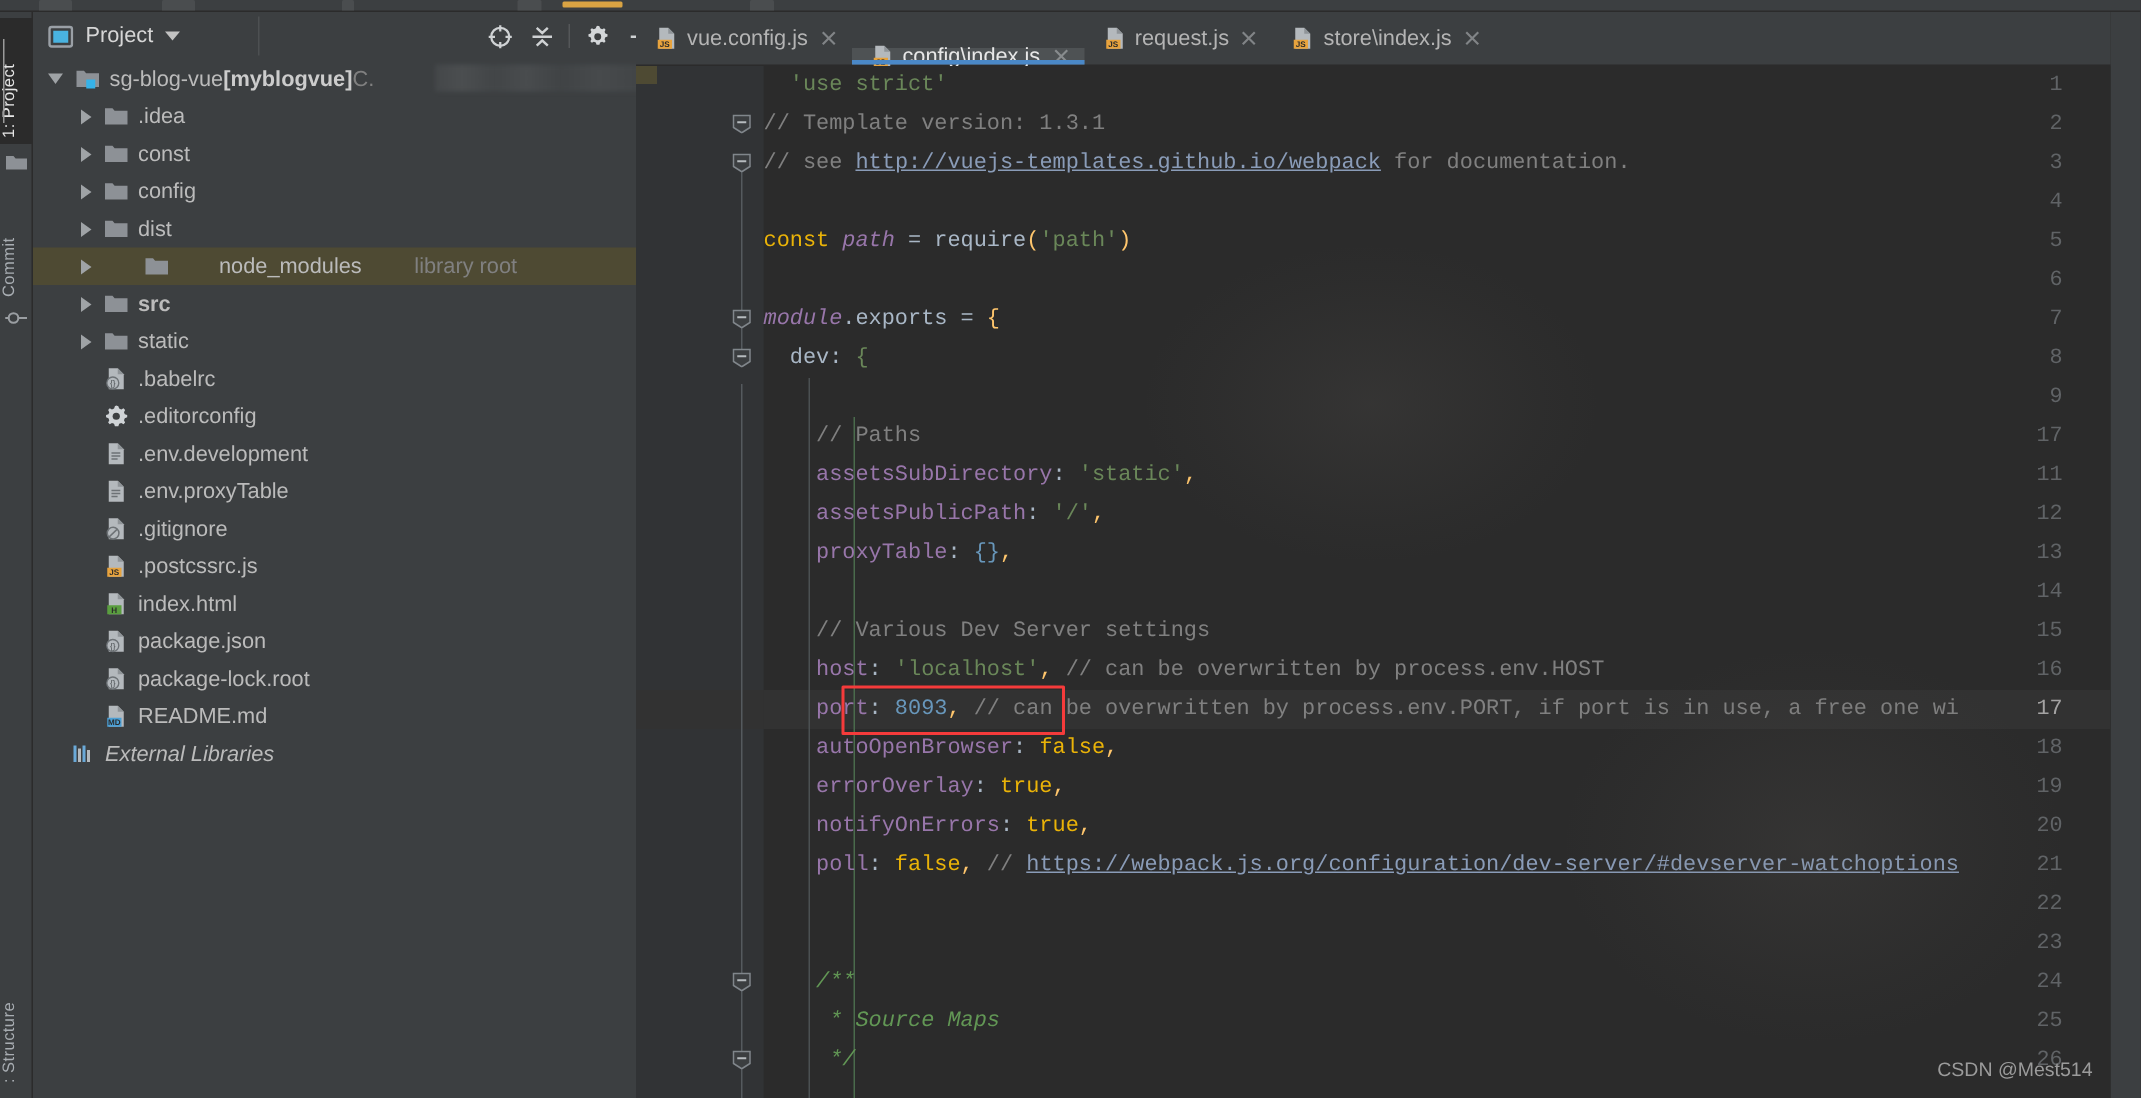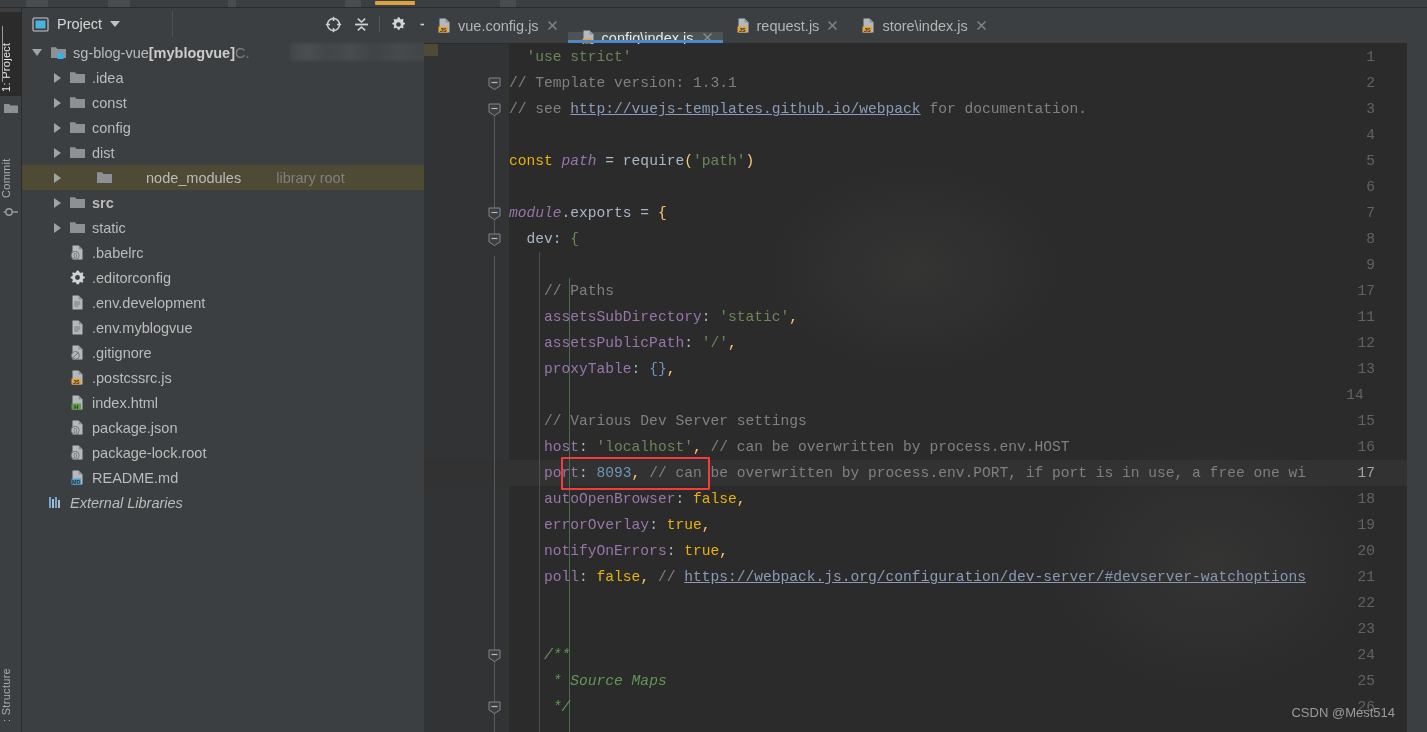--- a/index.html
+++ b/index.html
@@ -380,21 +380,21 @@
           <span class="arrow blank" style="margin-right: 8px;"></span>
           <span class="ticon"><svg width="17" height="17" viewBox="0 0 17 17">
               <path d="M3.5 1.5h6l4 4v10h-10z" fill="#b4b9bd"></path>
               <path d="M9.5 1.5l4 4h-4z" fill="#8f9498"></path>
               <g stroke="#6d7276" stroke-width="0.9">
                 <line x1="5.3" y1="8" x2="11.2" y2="8"></line>
                 <line x1="5.3" y1="10" x2="11.2" y2="10"></line>
                 <line x1="5.3" y1="12" x2="9.4" y2="12"></line>
               </g>
             </svg></span>
-          <span class="lbl">.env.myblogvue</span>
+          <span class="lbl">.env.proxyTable</span>
         </div>
         <div class="row" style="padding-left: 32px;">
           <span class="arrow blank" style="margin-right: 8px;"></span>
           <span class="ticon"><svg width="17" height="17" viewBox="0 0 17 17">
               <path d="M3.5 1.5h6l4 4v10h-10z" fill="#b4b9bd"></path>
               <path d="M9.5 1.5l4 4h-4z" fill="#8f9498"></path>
               <circle cx="6.4" cy="11.4" r="3.9" fill="#b4b9bd" stroke="#6d7276" stroke-width="1"></circle>
               <line x1="3.8" y1="13.9" x2="9" y2="8.9" stroke="#6d7276" stroke-width="1"></line>
             </svg></span>
           <span class="lbl">.gitignore</span>
@@ -537,21 +537,21 @@
           <div class="lnum" style="top: 78px;">4</div>
           <div class="lnum" style="top: 104px;">5</div>
           <div class="lnum" style="top: 130px;">6</div>
           <div class="lnum" style="top: 156px;">7</div>
           <div class="lnum" style="top: 182px;">8</div>
           <div class="lnum" style="top: 208px;">9</div>
           <div class="lnum" style="top: 234px;">17</div>
           <div class="lnum" style="top: 260px;">11</div>
           <div class="lnum" style="top: 286px;">12</div>
           <div class="lnum" style="top: 312px;">13</div>
-          <div class="lnum" style="top: 338px; text-align: center;">14</div>
+          <div class="lnum" style="top: 338px;">14</div>
           <div class="lnum" style="top: 364px;">15</div>
           <div class="lnum" style="top: 390px;">16</div>
           <div class="lnum cur" style="top: 416px;">17</div>
           <div class="lnum" style="top: 442px;">18</div>
           <div class="lnum" style="top: 468px;">19</div>
           <div class="lnum" style="top: 494px;">20</div>
           <div class="lnum" style="top: 520px;">21</div>
           <div class="lnum" style="top: 546px;">22</div>
           <div class="lnum" style="top: 572px;">23</div>
           <div class="lnum" style="top: 598px;">24</div>

